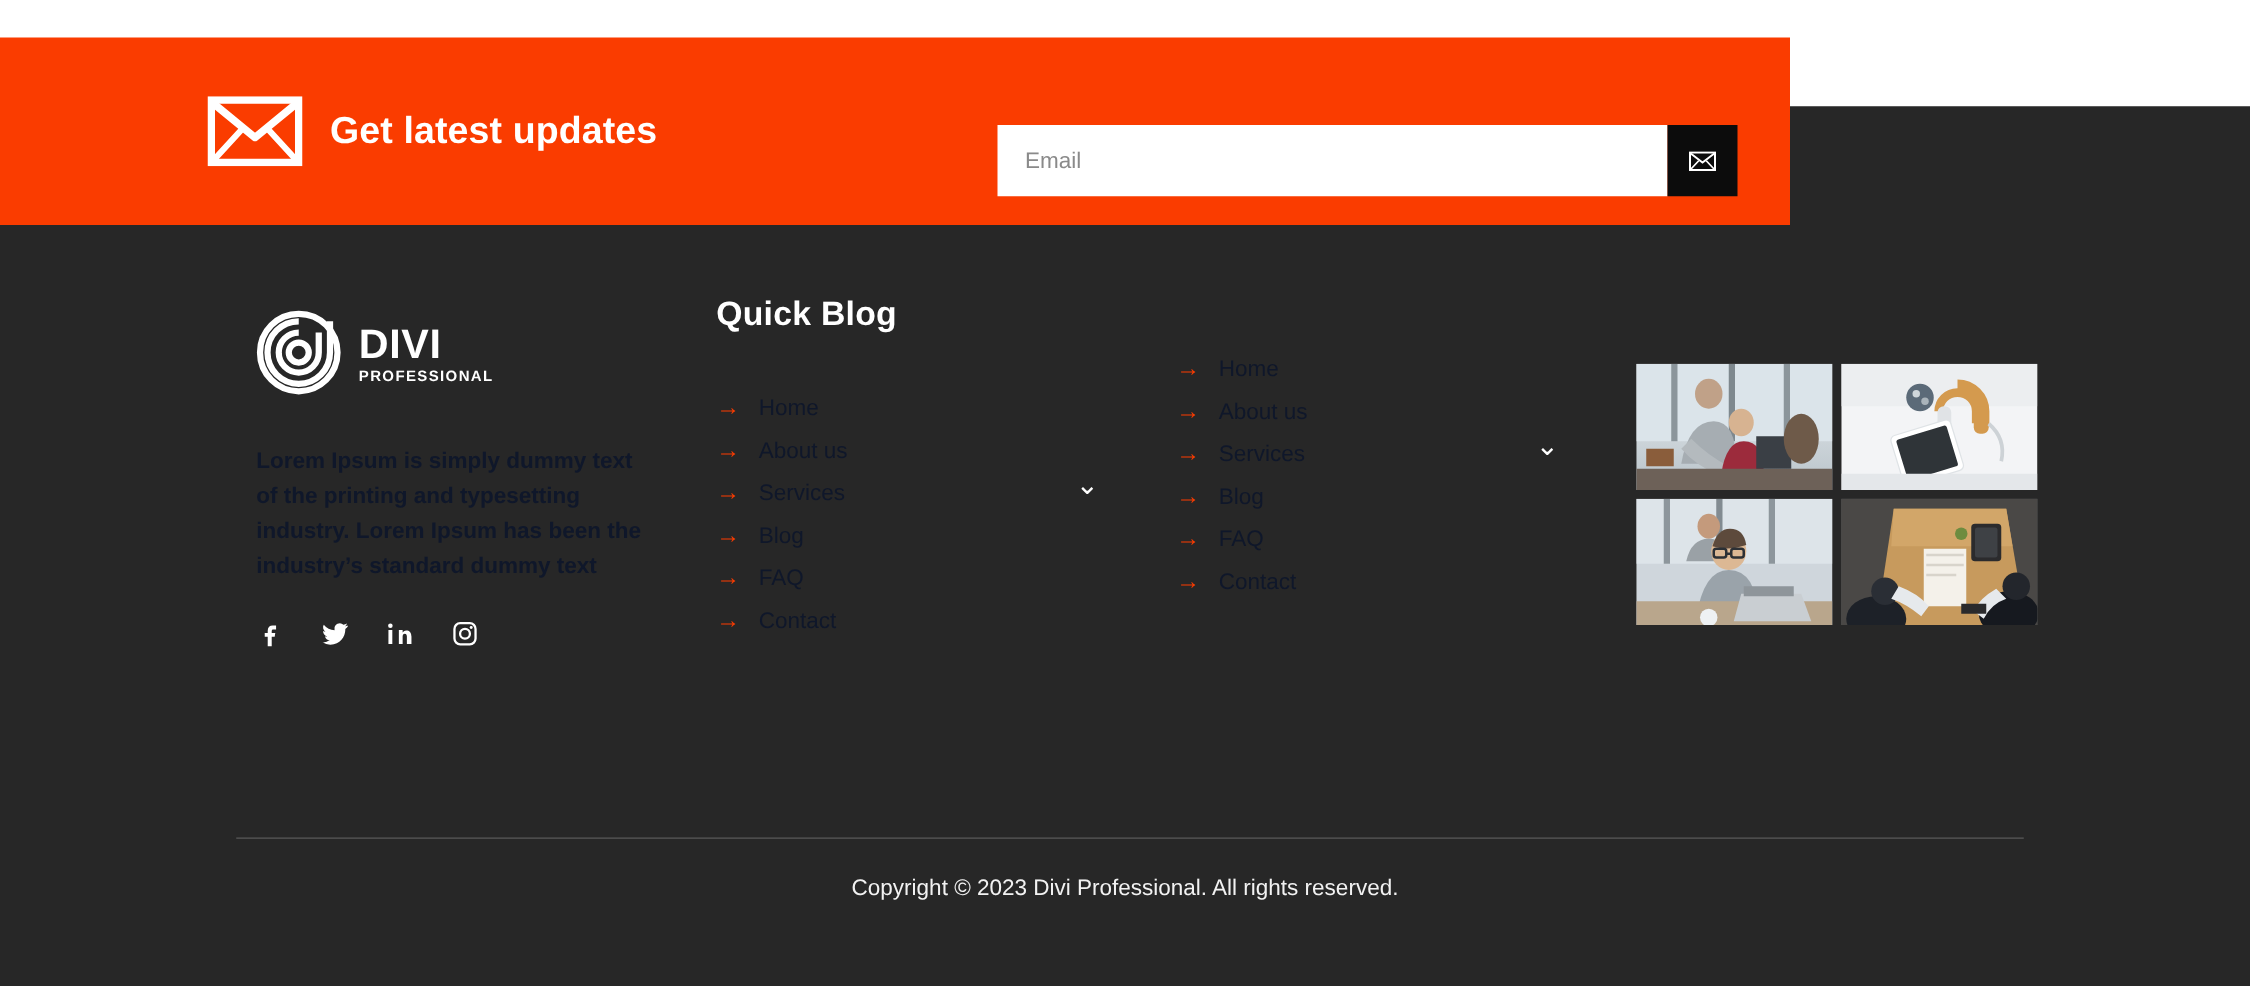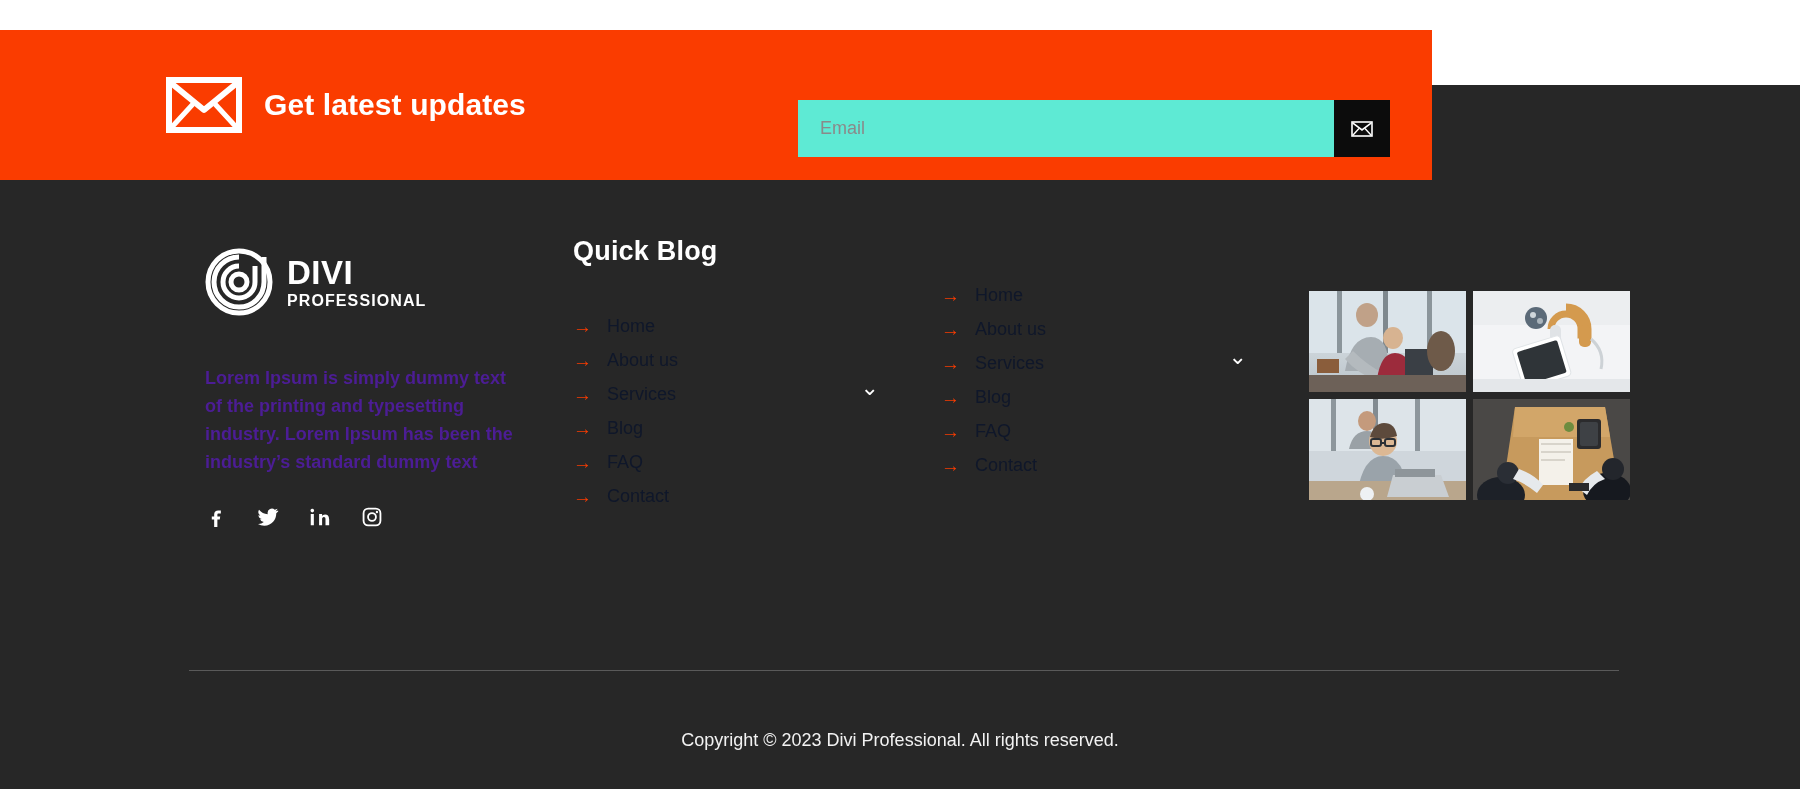--- a/index.html
+++ b/index.html
@@ -69,21 +69,21 @@
     width: 592px;
     height: 57px;
     display: flex;
   }
 
   .email-input {
     flex: 1 1 auto;
     height: 57px;
     border: none;
     outline: none;
-    background: #5eead4;
+    background: #ffffff;
     font-family: "Liberation Sans", sans-serif;
     font-size: 18px;
     color: #333333;
     padding: 0 22px;
   }
   .email-input::placeholder { color: #8a8a8a; }
 
   .submit-btn {
     width: 56px;
     height: 57px;
@@ -125,29 +125,29 @@
     flex-direction: column;
     line-height: 1;
     color: #ffffff;
   }
   .logo-divi {
     font-size: 33px;
     font-weight: bold;
     letter-spacing: 0.5px;
   }
   .logo-professional {
-    font-size: 16px;
+    font-size: 12px;
     font-weight: bold;
     letter-spacing: 1.1px;
     margin-top: 4px;
   }
 
   .brand-desc {
-    margin-top: 48px;
-    color: #4c1d95;
+    margin-top: 38px;
+    color: #0f172a;
     font-size: 18px;
     line-height: 28px;
     font-weight: bold;
     width: 322px;
   }
 
   .social-row {
     margin-top: 30px;
     display: flex;
     align-items: center;
@@ -228,21 +228,21 @@
     left: 189px;
     top: 670px;
     width: 1430px;
     height: 1px;
     background: #5a5a5a;
   }
 
   .copyright {
     position: absolute;
     left: 0;
-    top: 730px;
+    top: 700px;
     width: 1800px;
     text-align: center;
     color: #f2f2f2;
     font-size: 18px;
   }
 </style>
 </head>
 <body>
 
 <div id="page">

